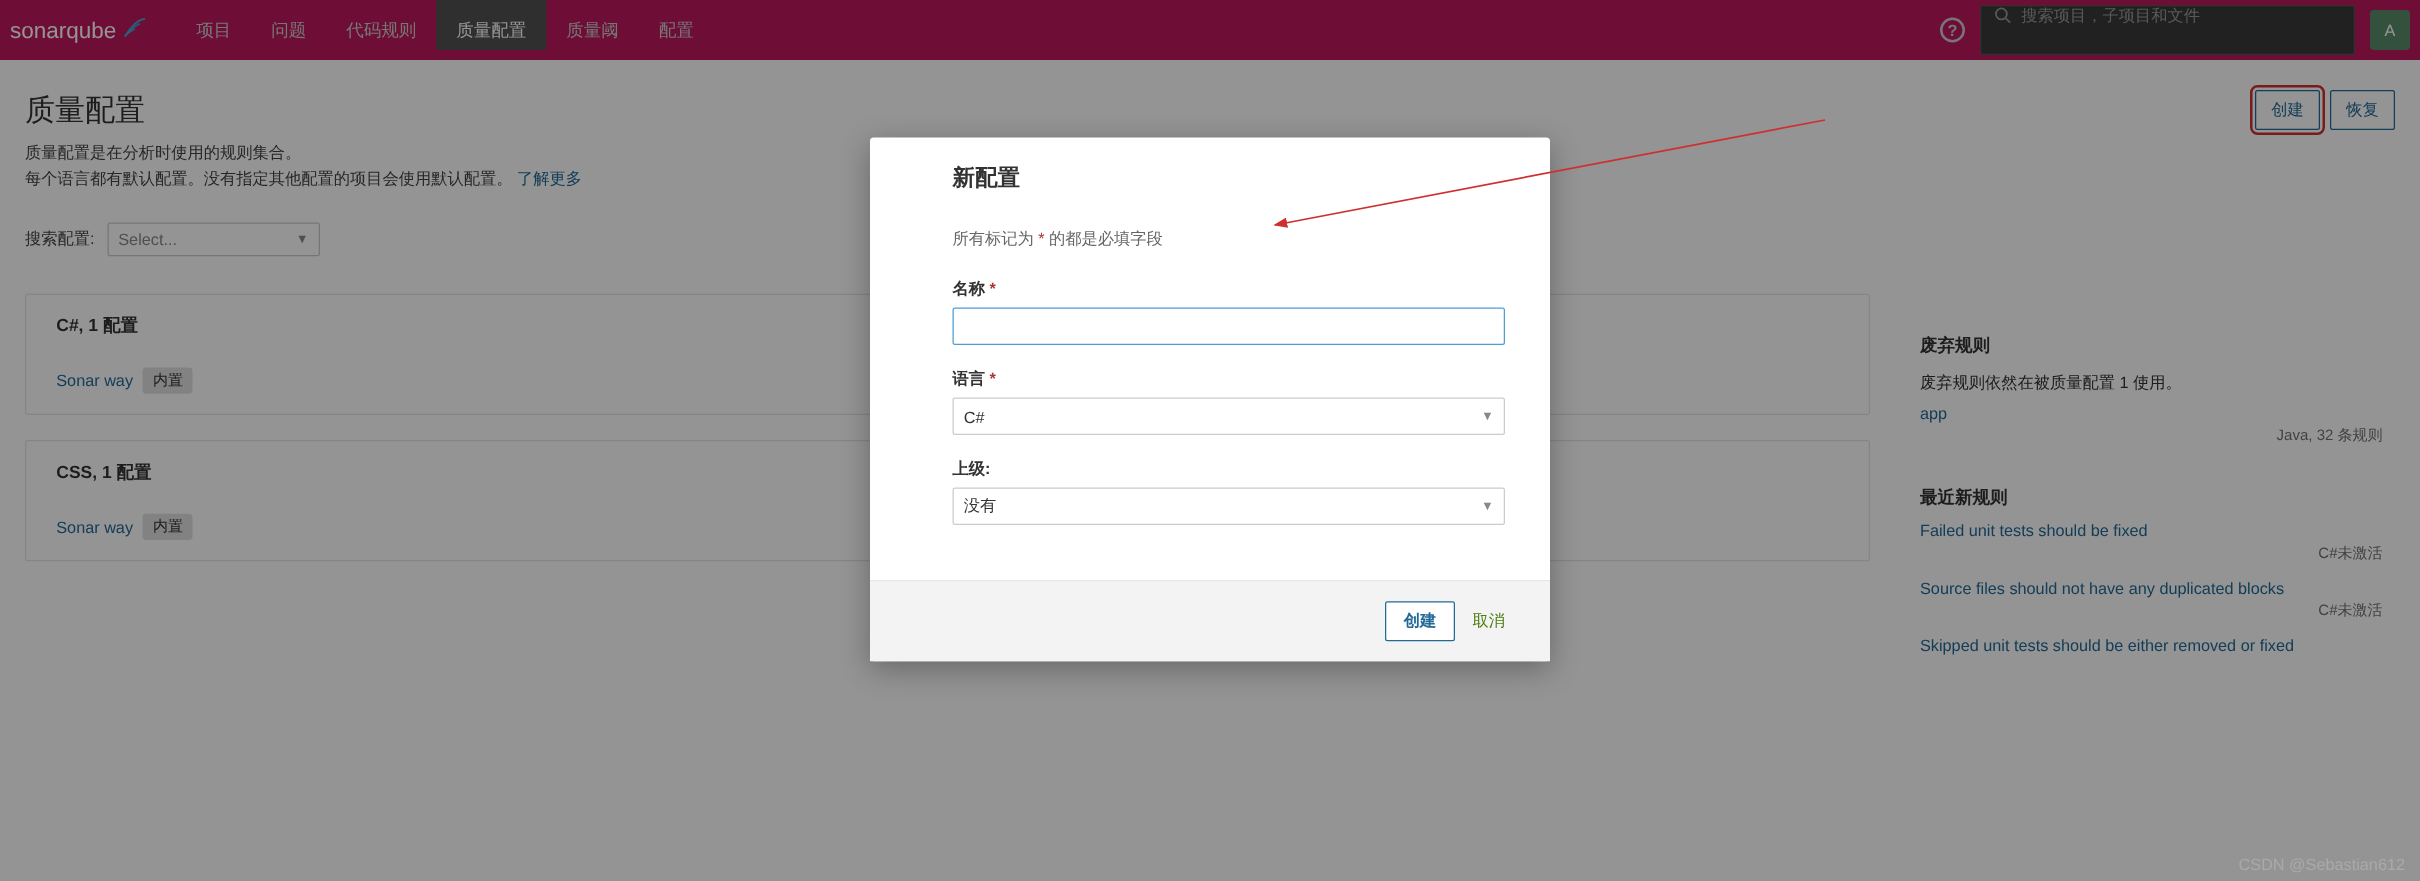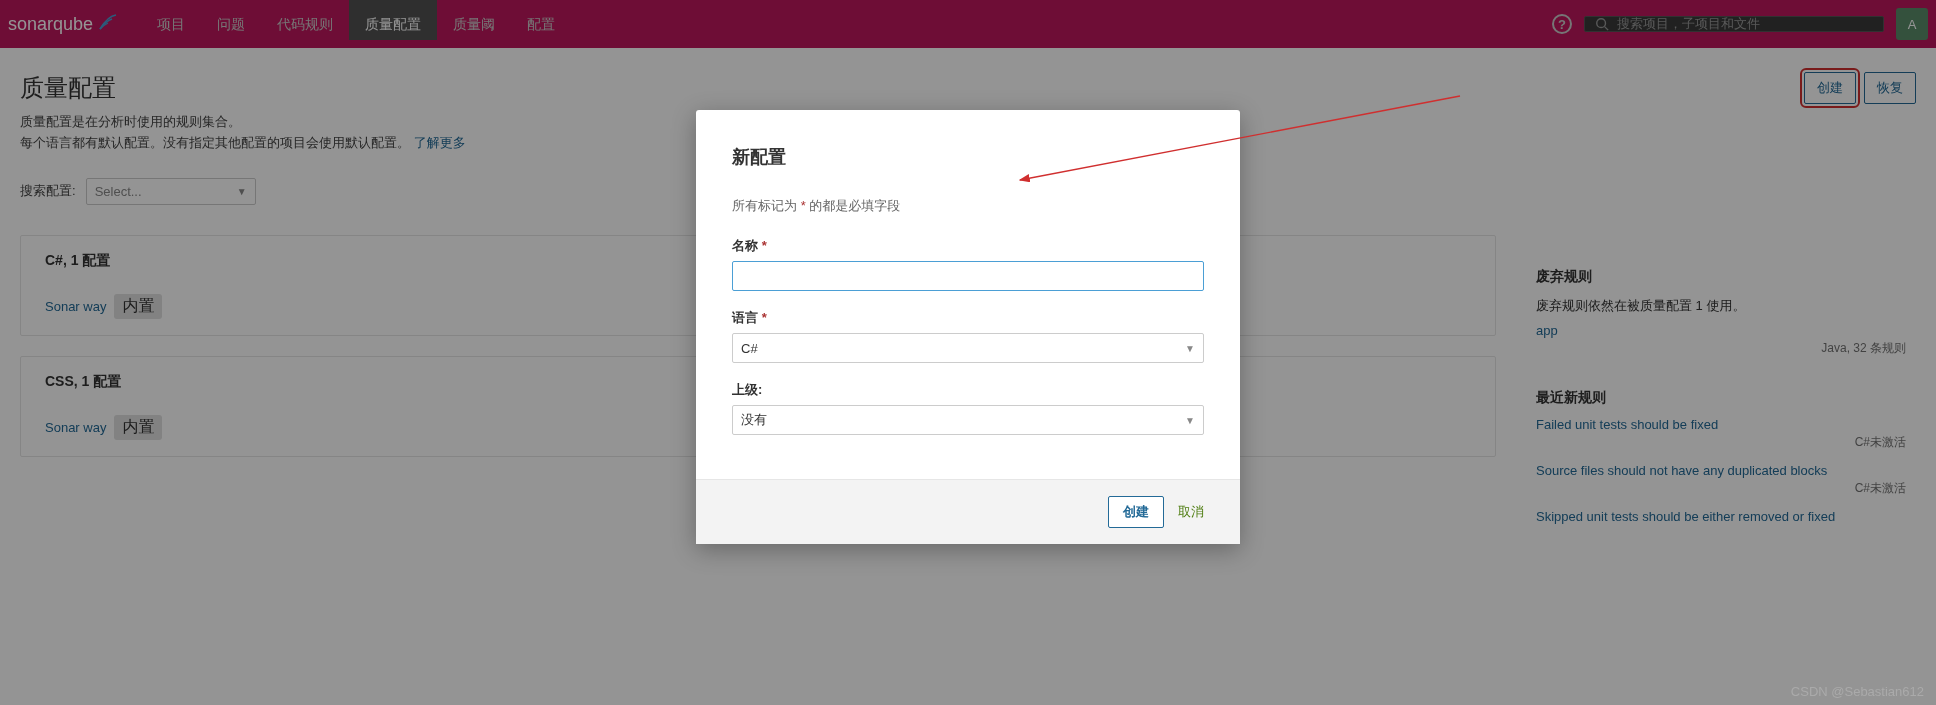--- a/index.html
+++ b/index.html
@@ -63,25 +63,25 @@
       align-items: center;
       justify-content: center;
       color: #ccc;
       font-weight: bold;
       font-size: 13px;
       cursor: pointer;
     }
     .search-box {
       background: #3a3a3a;
       border: 1px solid #555;
-      height: 16px;
+      height: 40px;
       width: 300px;
       border-radius: 2px;
       display: flex;
-      align-items: flex-end;
+      align-items: flex-start;
       padding: 0 10px;
       color: #999;
     }
     .search-box input {
       background: transparent;
       border: none;
       outline: none;
       flex: 1;
       margin-left: 8px;
       color: #ccc;
@@ -179,21 +179,21 @@
       display: flex;
       align-items: center;
       gap: 8px;
     }
     .profile-link { color: #236a97; text-decoration: none; }
     .badge {
       background: #e0e0e0;
       color: #333;
       padding: 2px 8px;
       border-radius: 3px;
-      font-size: 16px;
+      font-size: 12px;
     }
     .side-section {
       margin-bottom: 32px;
     }
     .side-title {
       font-weight: 700;
       font-size: 14px;
       margin-bottom: 10px;
       color: #333;
     }
@@ -215,21 +215,22 @@
       position: absolute;
       top: 110px;
       left: 50%;
       transform: translateX(-50%);
       width: 544px;
       background: #fff;
       border-radius: 3px;
       box-shadow: 0 6px 24px rgba(0,0,0,.3);
     }
     .modal-body {
-      padding: 35px 36px 26px;
+      padding: 20px 36px 26px;
+      margin-left: 30px;
     }
     .modal-title {
       font-size: 18px;
       font-weight: 700;
       margin-bottom: 28px;
     }
     .modal-note {
       color: #666;
       font-size: 13px;
       margin-bottom: 22px;

